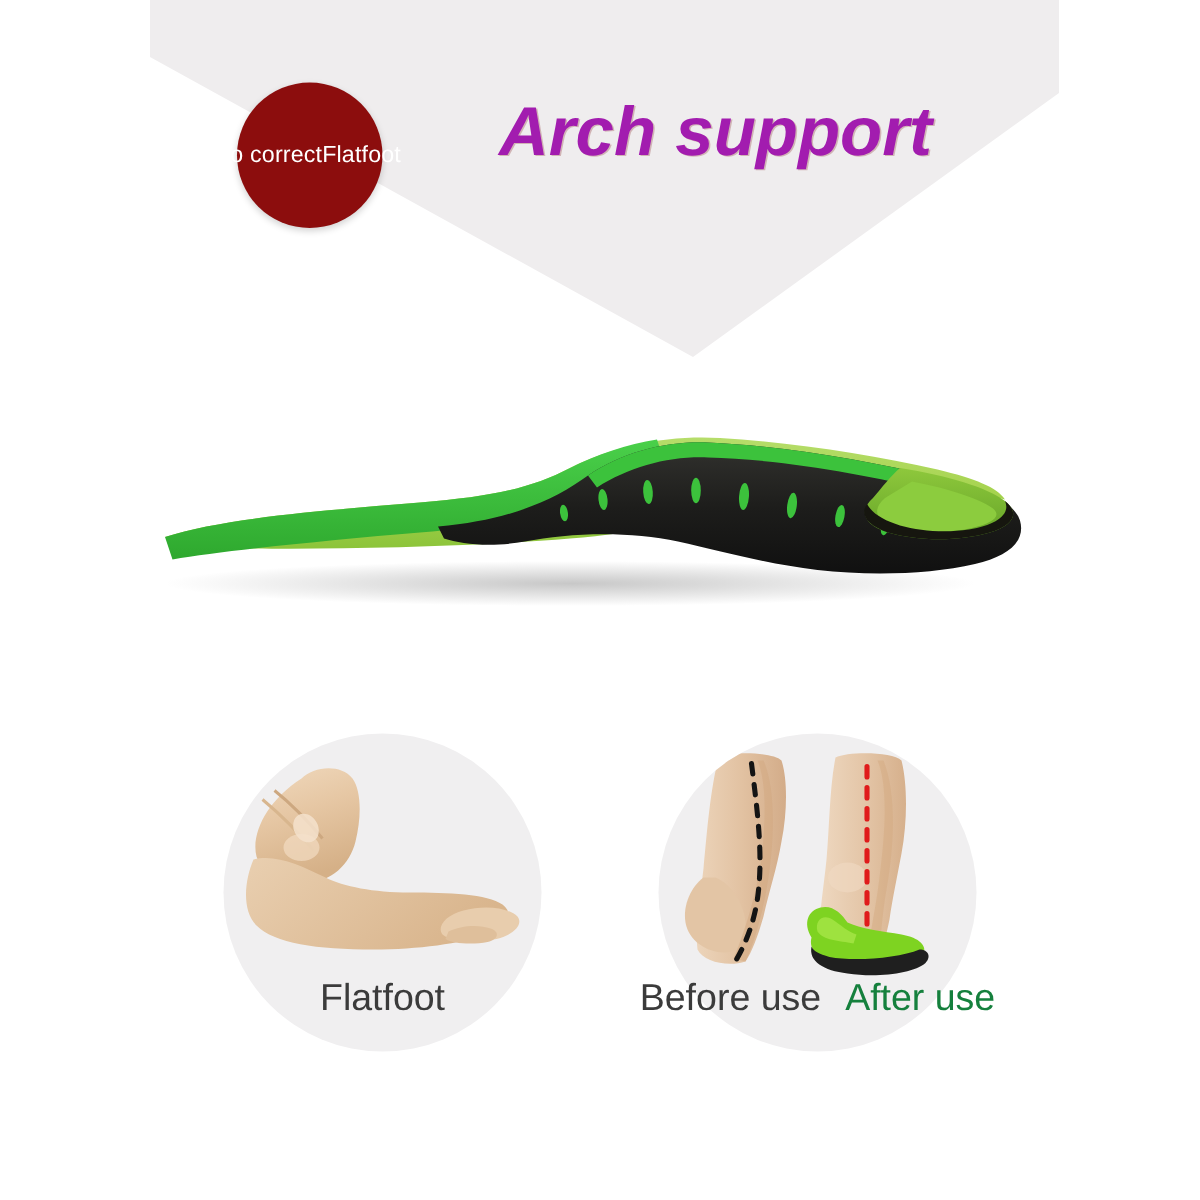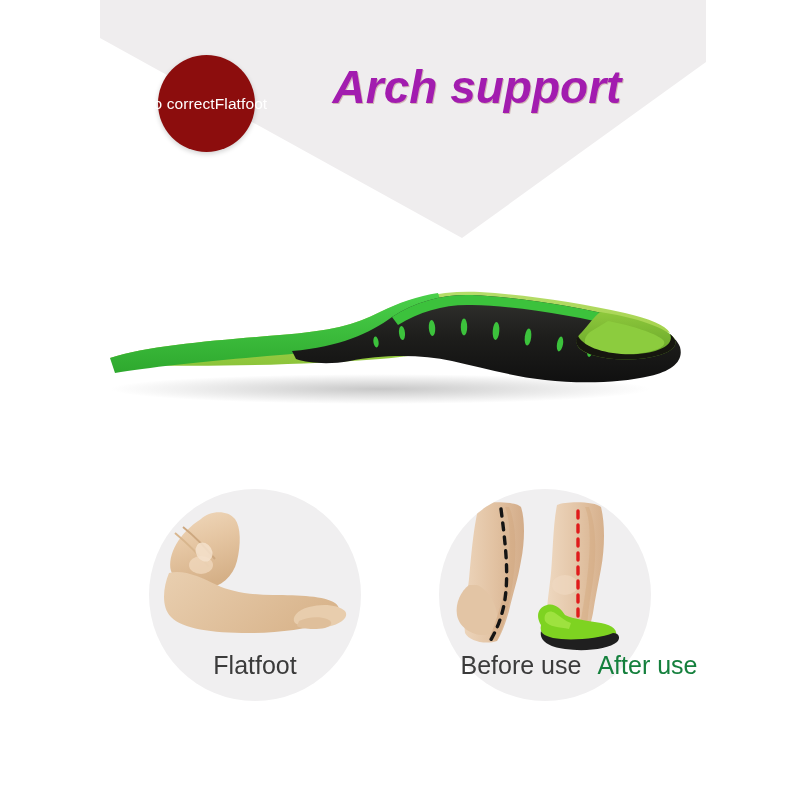--- a/index.html
+++ b/index.html
@@ -101,21 +101,21 @@
   
   .caption-row {
     position: absolute;
     top: 648px;
     height: 34px;
     display: flex;
     align-items: center;
     justify-content: center;
   }
   .caption-row.left  { left: 149px; width: 212px; }
-  .caption-row.right { left: 420px; width: 250px; gap: 16px; margin-left: 34px; }
+  .caption-row.right { left: 420px; width: 250px; gap: 16px; }
 
   .caption {
     font-size: 25px;
     line-height: 30px;
     white-space: nowrap;
   }
   .caption.dark { color: #3b3b3b; }
   .caption.red  { color: #15803d; }
 </style>
 </head>

